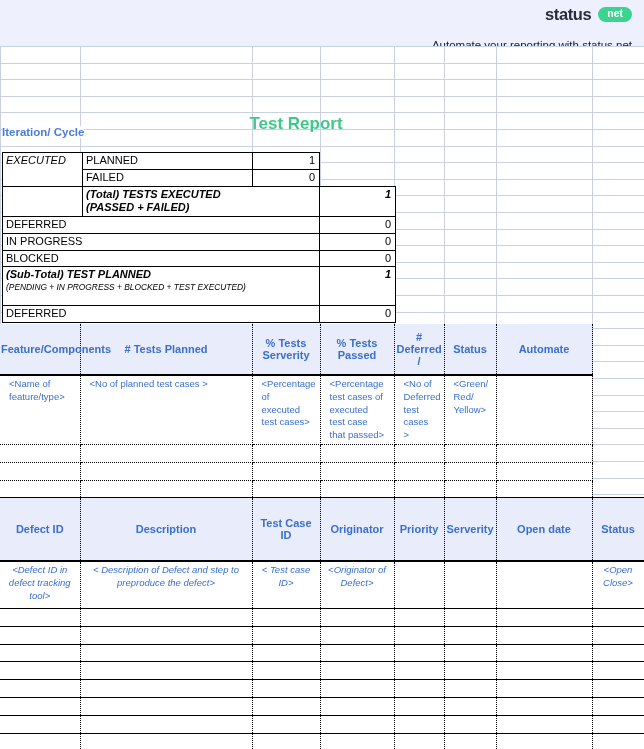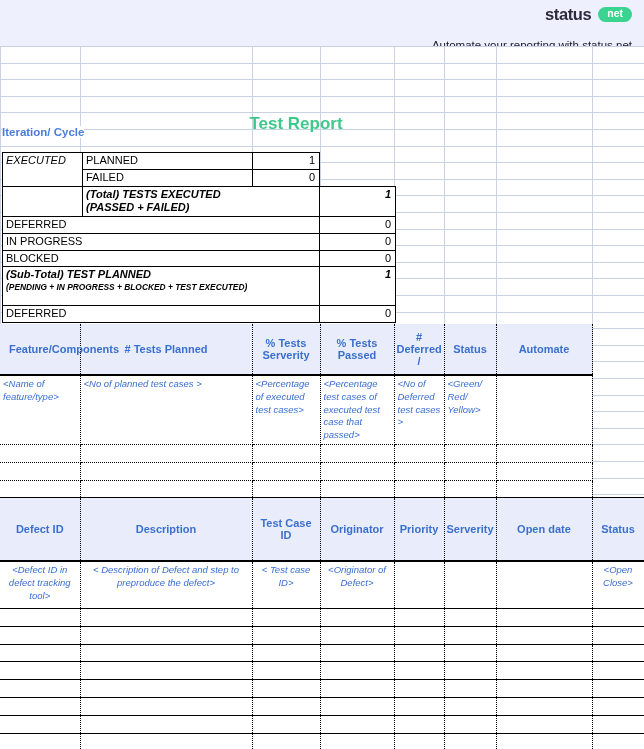--- a/index.html
+++ b/index.html
@@ -130,21 +130,21 @@
     text-align: right;
     padding-right: 4px;
   }
   #executed-table td.it { font-style: italic; }
   #executed-table td.bi { font-style: italic; font-weight: bold; }
   .cell-stack { display: block; }
   .cell-stack .sub {
     display: block;
     font-size: 8.4px;
     font-style: italic;
-    font-weight: bold;
+    font-weight: normal;
   }
 
   
   #feature-table {
     left: 0px; top: 324px;
     width: 592px;
     font-size: 10.5px;
   }
   #feature-table th {
     background: #e9edfb;
@@ -153,31 +153,30 @@
     font-size: 11px;
     text-align: center;
     vertical-align: middle;
     height: 46px;
     padding: 2px 2px;
     border-left: 1.4px dotted #000;
     border-right: 1.4px dotted #000;
     border-top: none;
     border-bottom: 2.2px solid #000;
   }
-  #feature-table th:first-child { border-left: none; text-align: left; padding-left: 9px;}
+  #feature-table th:first-child { border-left: none; text-align: left; padding-left: 1px;}
   #feature-table th:last-child { border-right: 1.4px dotted #000; }
   #feature-table td {
     border-left: 1.4px dotted #000;
     border-right: 1.4px dotted #000;
     border-bottom: 1.4px dotted #000;
     color: #3a6fd0;
-    font-style: italic;
     font-size: 9.5px;
     line-height: 1.35;
-    padding: 2px 3px;
+    padding: 2px 9px;
     vertical-align: top;
   }
   #feature-table td:first-child { border-left: none; }
   #feature-table tr.filled td { height: 58px; }
   #feature-table tr.empty td { height: 12px; }
 
   
   #defect-table {
     left: 0px; top: 497px;
     width: 644px;

